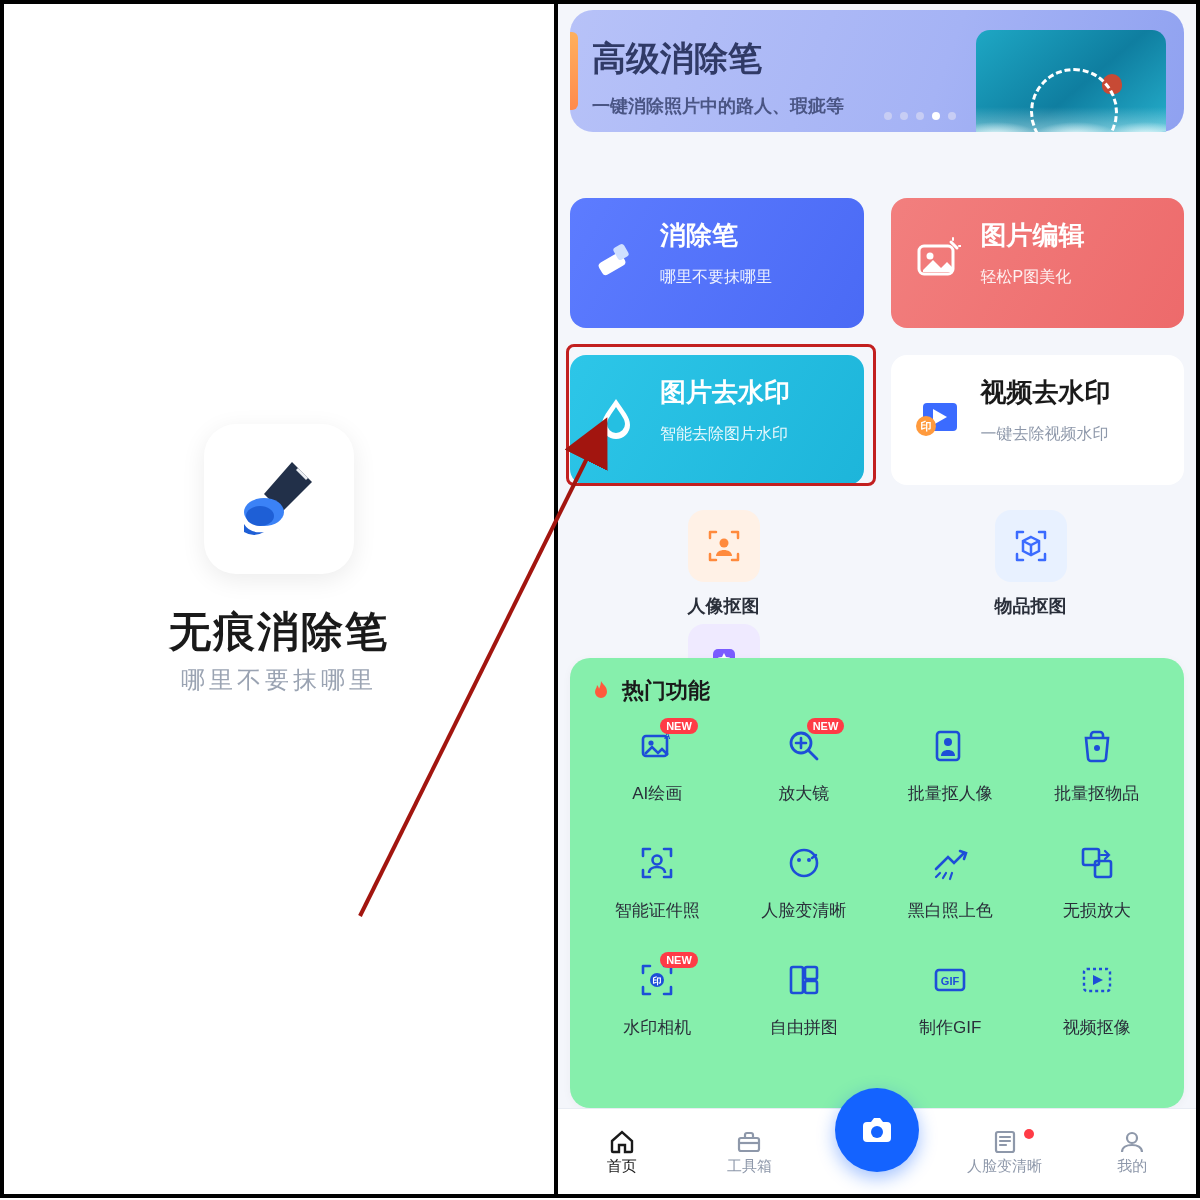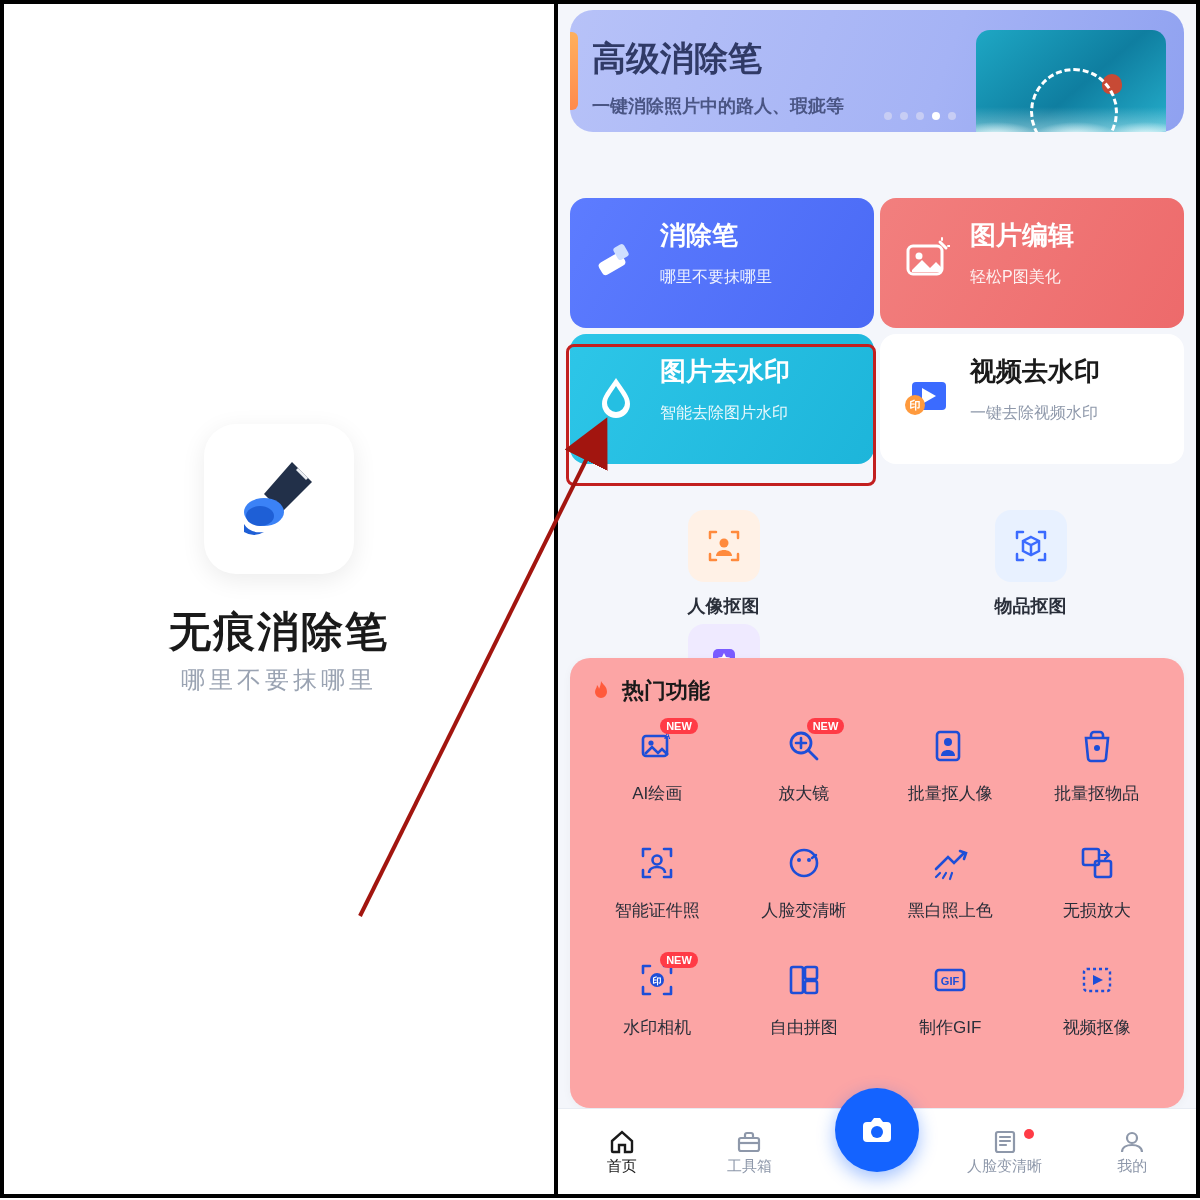--- a/index.html
+++ b/index.html
@@ -132,21 +132,21 @@
   .banner-dots span.on { background: #fff; }
 
   
   .cards {
     position: absolute;
     left: 12px; right: 12px;
     top: 194px;
     display: grid;
     grid-template-columns: 1fr 1fr;
     grid-template-rows: 130px 130px;
-    gap: 6px;
+    gap: 27px;
   }
   .card {
     border-radius: 16px;
     padding: 20px 0 0 90px;
     position: relative;
     color: #fff;
   }
   .card-title { font-size: 26px; font-weight: 700; }
   .card-sub   { font-size: 16px; margin-top: 14px; opacity: 0.9; }
   .card-icon {
@@ -188,21 +188,21 @@
   }
   .tool-lbl { margin-top:12px; font-size:18px; color:#2a2f3a; }
   .bg-orange{background:#fff1e6;} .bg-blue{background:#e8f1ff;}
   .bg-purple{background:#efeaff;} .bg-gray{background:#eef1f6;}
 
   
   .hot {
     position: absolute;
     left: 12px; right: 12px; top: 654px;
     bottom: 86px;
-    background: #fca5a5;
+    background: #86efac;
     border-radius: 20px;
     padding: 18px 14px 8px;
     box-shadow: 0 2px 10px rgba(0,0,0,0.04);
   }
   .hot-head { display:flex;align-items:center;gap:10px;font-size:22px;font-weight:700;color:#1a1a1a; padding-left:6px;}
   .hot-grid {
     margin-top: 18px;
     display: grid;
     grid-template-columns: repeat(4,1fr);
     row-gap: 36px;

